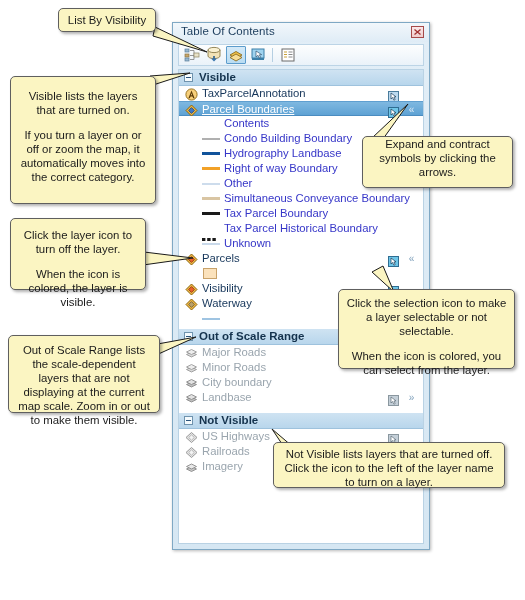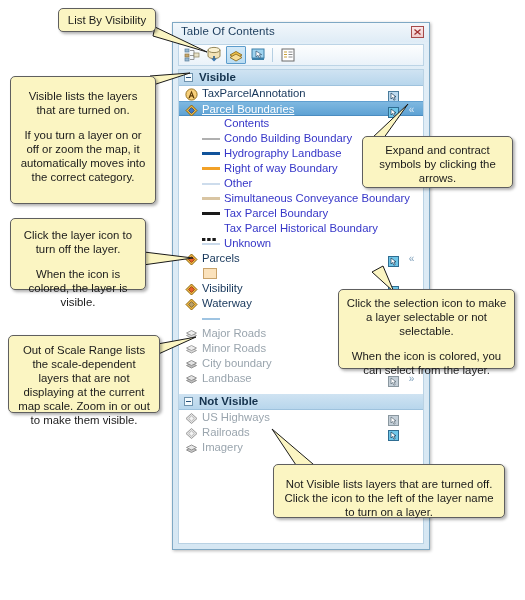--- a/index.html
+++ b/index.html
@@ -406,20 +406,24 @@
             <path d="M6.5 3.6 L9.4 6.5 L6.5 9.4 L3.6 6.5 z" fill="#b9a06a" stroke="#6e5c2e" stroke-width=".8"></path>
           </svg>
         </span>
         <span class="layer-name">Waterway</span>
       </div>
       <div class="sym-row">
         <span class="sym-swatch" style="background:#9fc4e2;height:2px;top:7px"></span>
         <span class="sym-label"></span>
       </div>
 
+      <div class="grp-row" style="margin-top:3px">
+        <span class="grp-toggle"></span>
+        <span class="grp-label">Out of Scale Range</span>
+      </div>
 
       <div class="layer-row dim">
         <span class="layer-icon">
           <svg width="13" height="13" viewBox="0 0 13 13">
             <path d="M1.5 7.5 L6.5 5 L11.5 7.5 L6.5 10 z" fill="#d7d7d7" stroke="#9a9a9a" stroke-width=".9"></path>
             <path d="M1.5 5 L6.5 2.5 L11.5 5 L6.5 7.5 z" fill="#ededed" stroke="#9a9a9a" stroke-width=".9"></path>
           </svg>
         </span>
         <span class="layer-name">Major Roads</span>
       </div>
@@ -536,26 +540,26 @@
 
   <div class="callout" style="left:10px;top:218px;width:136px;height:72px;padding-top:9px">
     <p>Click the layer icon to turn off the layer.</p>
     <p>When the icon is colored, the layer is visible.</p>
   </div>
 
   <div class="callout" style="left:8px;top:335px;width:152px;height:78px;padding-top:7px">
     <p>Out of Scale Range lists the scale-dependent layers that are not displaying at the current map scale. Zoom in or out to make them visible.</p>
   </div>
 
-  <div class="callout" style="left:362px;top:136px;width:151px;height:52px;padding-top:6px">
+  <div class="callout" style="left:362px;top:136px;width:151px;height:52px;padding-top:0">
     <p>Expand and contract symbols by clicking the arrows.</p>
   </div>
 
   <div class="callout" style="left:338px;top:289px;width:177px;height:80px;padding-top:6px">
     <p>Click the selection icon to make a layer selectable or not selectable.</p>
     <p>When the icon is colored, you can select from the layer.</p>
   </div>
 
-  <div class="callout" style="left:273px;top:464px;width:232px;height:54px;padding-top:12px">
+  <div class="callout" style="left:273px;top:442px;width:232px;height:46px;padding-top:4px">
     <p>Not Visible lists layers that are turned off. Click the icon to the left of the layer name to turn on a layer.</p>
   </div>
 
 </div>
 
 </body></html>

